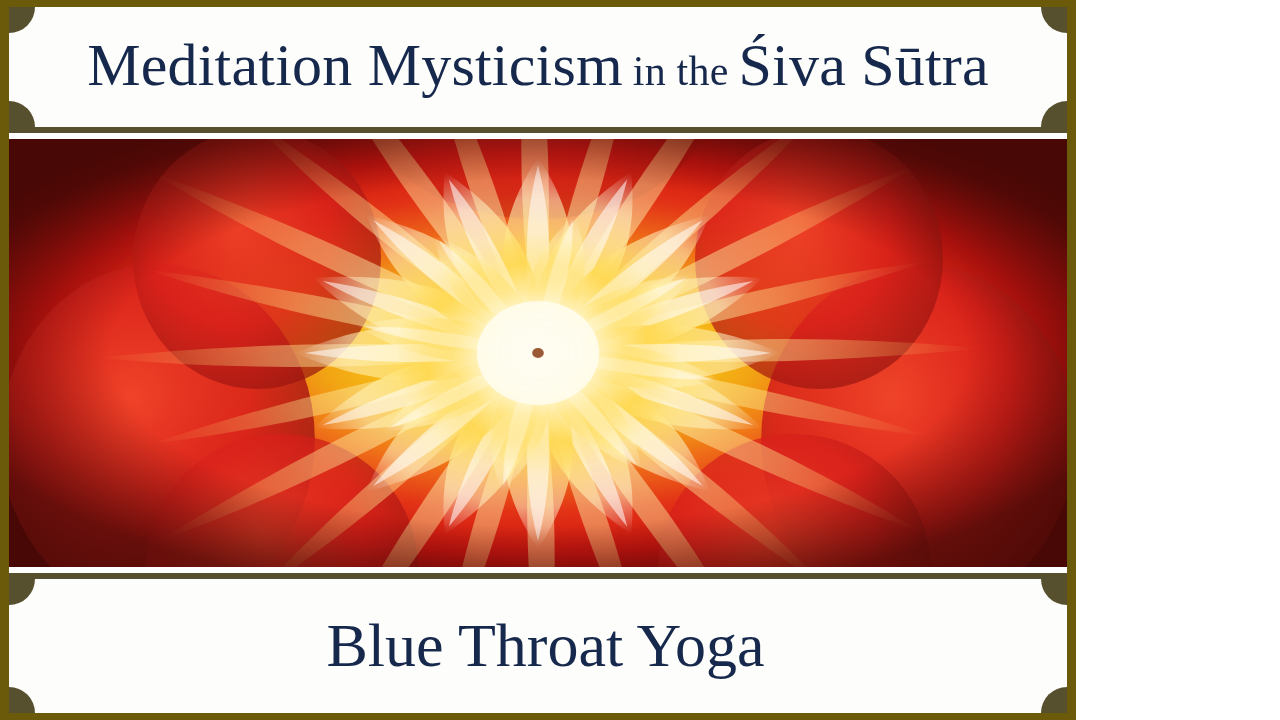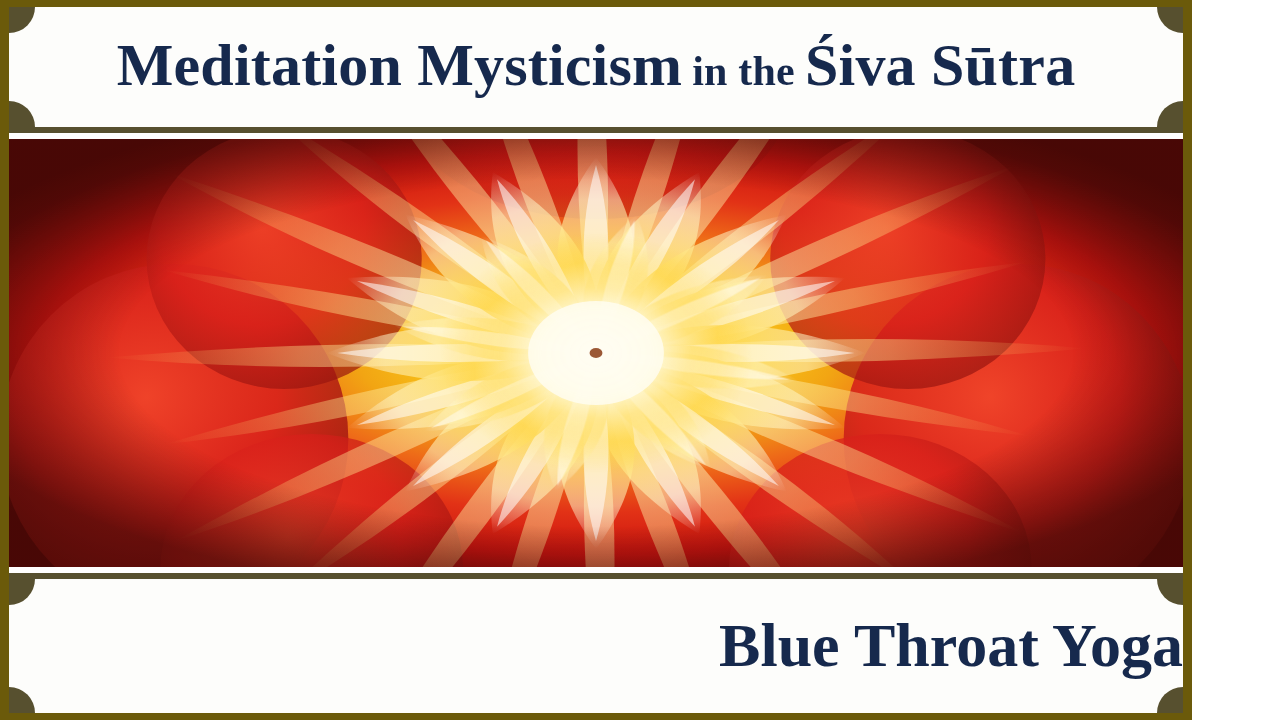--- a/index.html
+++ b/index.html
@@ -11,30 +11,29 @@
   body {
     width: 1280px;
     height: 720px;
     overflow: hidden;
     font-family: "Liberation Serif", "DejaVu Serif", serif;
   }
 
   
   #slide {
     position: relative;
-    width: 1192px;
+    width: 1076px;
     height: 720px;
     box-sizing: border-box;
     background: #ffffff;
     border-left: 9px solid #6b5a0a;
     border-right: 9px solid #6b5a0a;
     border-top: 7px solid #6b5a0a;
     border-bottom: 7px solid #6b5a0a;
     overflow: hidden;
-    font-weight: bold;
   }
 
   
   .panel {
     position: absolute;
     left: 0;
     right: 0;
     background: #fdfdfb;
     box-sizing: border-box;
   }
@@ -90,21 +89,21 @@
   #footer-panel {
     bottom: 0;
     height: 140px;
     border-top: 6px solid #57502f;
   }
   #footer-text {
     position: absolute;
     left: 0; right: 0;
     top: 50%;
     transform: translateY(-50%);
-    text-align: right;
+    text-align: center;
     color: #16294d;
     font-size: 62px;
     line-height: 1.05;
     white-space: nowrap;
     padding-left: 15px;
   }
 </style>
 </head>
 <body>
 

